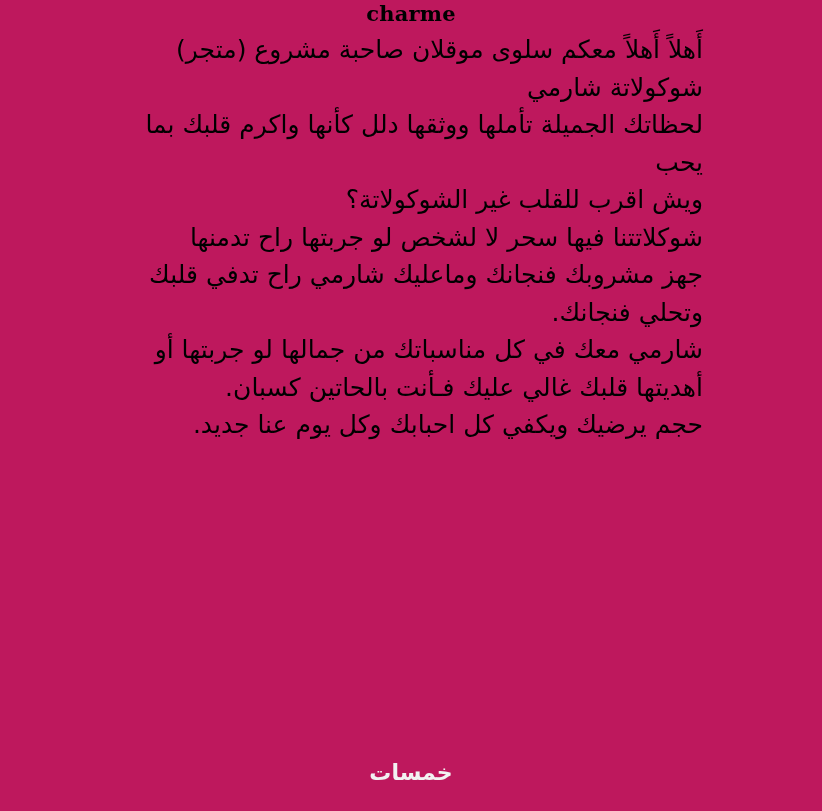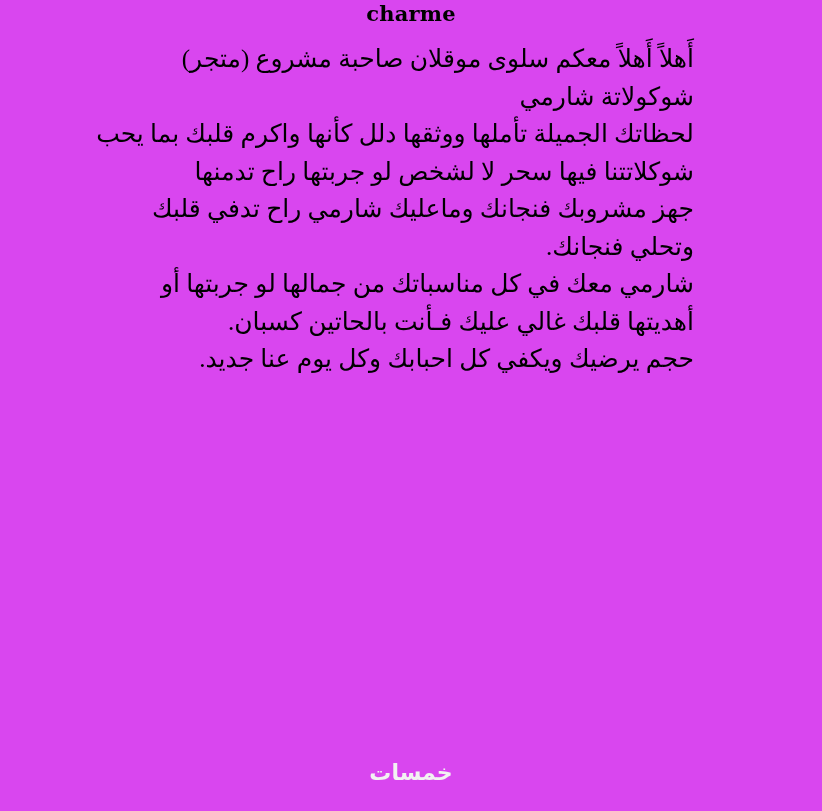--- a/index.html
+++ b/index.html
@@ -14,21 +14,21 @@
     font-family: "DejaVu Sans", "Liberation Sans", sans-serif;
     overflow: hidden;
     position: relative;
   }
 
   .page {
     position: relative;
     width: 822px;
     height: 811px;
     box-sizing: border-box;
-    background: #d946ef;
+    background: #be185d;
   }
 
   
   .brand-title {
     font-family: "DejaVu Serif", "Liberation Serif", serif;
     font-weight: 700;
     font-size: 21px;
     color: #000000;
     text-align: center;
     direction: ltr;
@@ -39,25 +39,24 @@
   }
 
   
   .body-copy {
     direction: rtl;
     text-align: right;
     color: #000000;
     font-size: 25px;
     line-height: 37.5px;
     font-weight: 400;
-    margin: 16px;
+    margin: 7px;
     padding: 0 112px 0 0;
     box-sizing: border-box;
     width: 710px;
-    font-family: Liberation Serif, serif;
   }
 
   .para {
     margin: 0;
     padding: 0;
     text-align: right;
     white-space: normal;
   }
 
   .para + .para {
@@ -88,20 +87,21 @@
 </head>
 <body>
 
 <div class="page">
 
   <h1 class="brand-title">charme</h1>
 
   <div class="body-copy">
     <p class="para">أَهلاً أَهلاً معكم سلوى موقلان صاحبة مشروع (متجر) شوكولاتة شارمي</p>
     <p class="para">لحظاتك الجميلة تأملها ووثقها دلل كأنها واكرم قلبك بما يحب</p>
+    <p class="para">ويش اقرب للقلب غير الشوكولاتة؟</p>
     <p class="para">شوكلاتتنا فيها سحر لا لشخص لو جربتها راح تدمنها</p>
     <p class="para">جهز مشروبك فنجانك وماعليك شارمي راح تدفي قلبك وتحلي فنجانك.</p>
     <p class="para">شارمي معك في كل مناسباتك من جمالها لو جربتها أو أهديتها قلبك غالي عليك فـأنت بالحاتين كسبان.</p>
     <p class="para">حجم يرضيك ويكفي كل احبابك وكل يوم عنا جديد.</p>
   </div>
 
   <div class="watermark">خمسات</div>
 
 </div>
 

